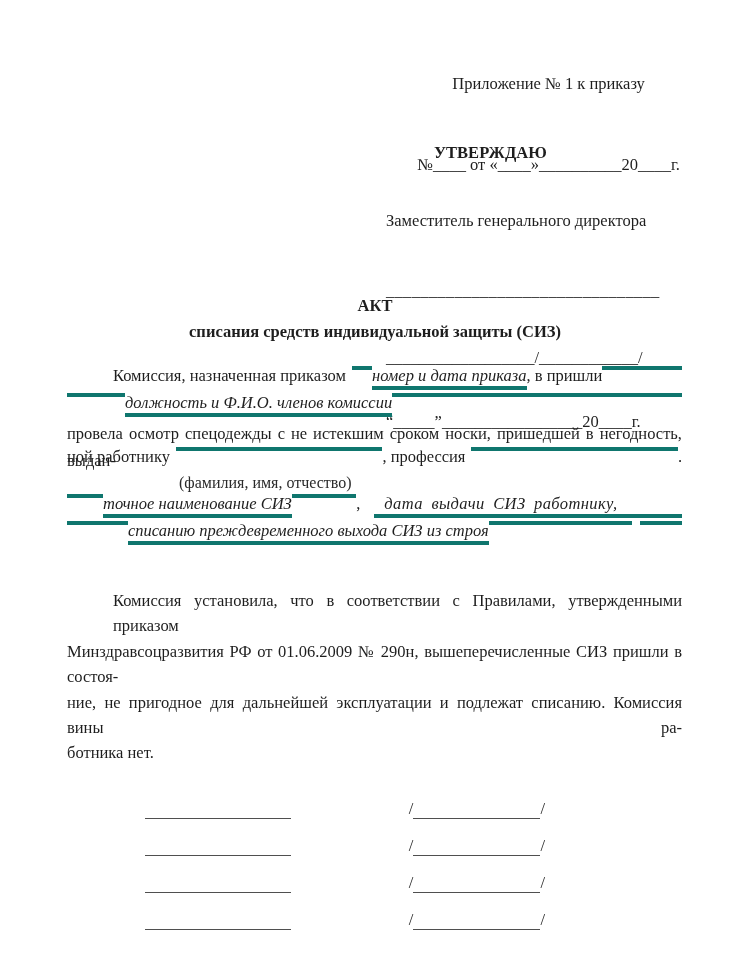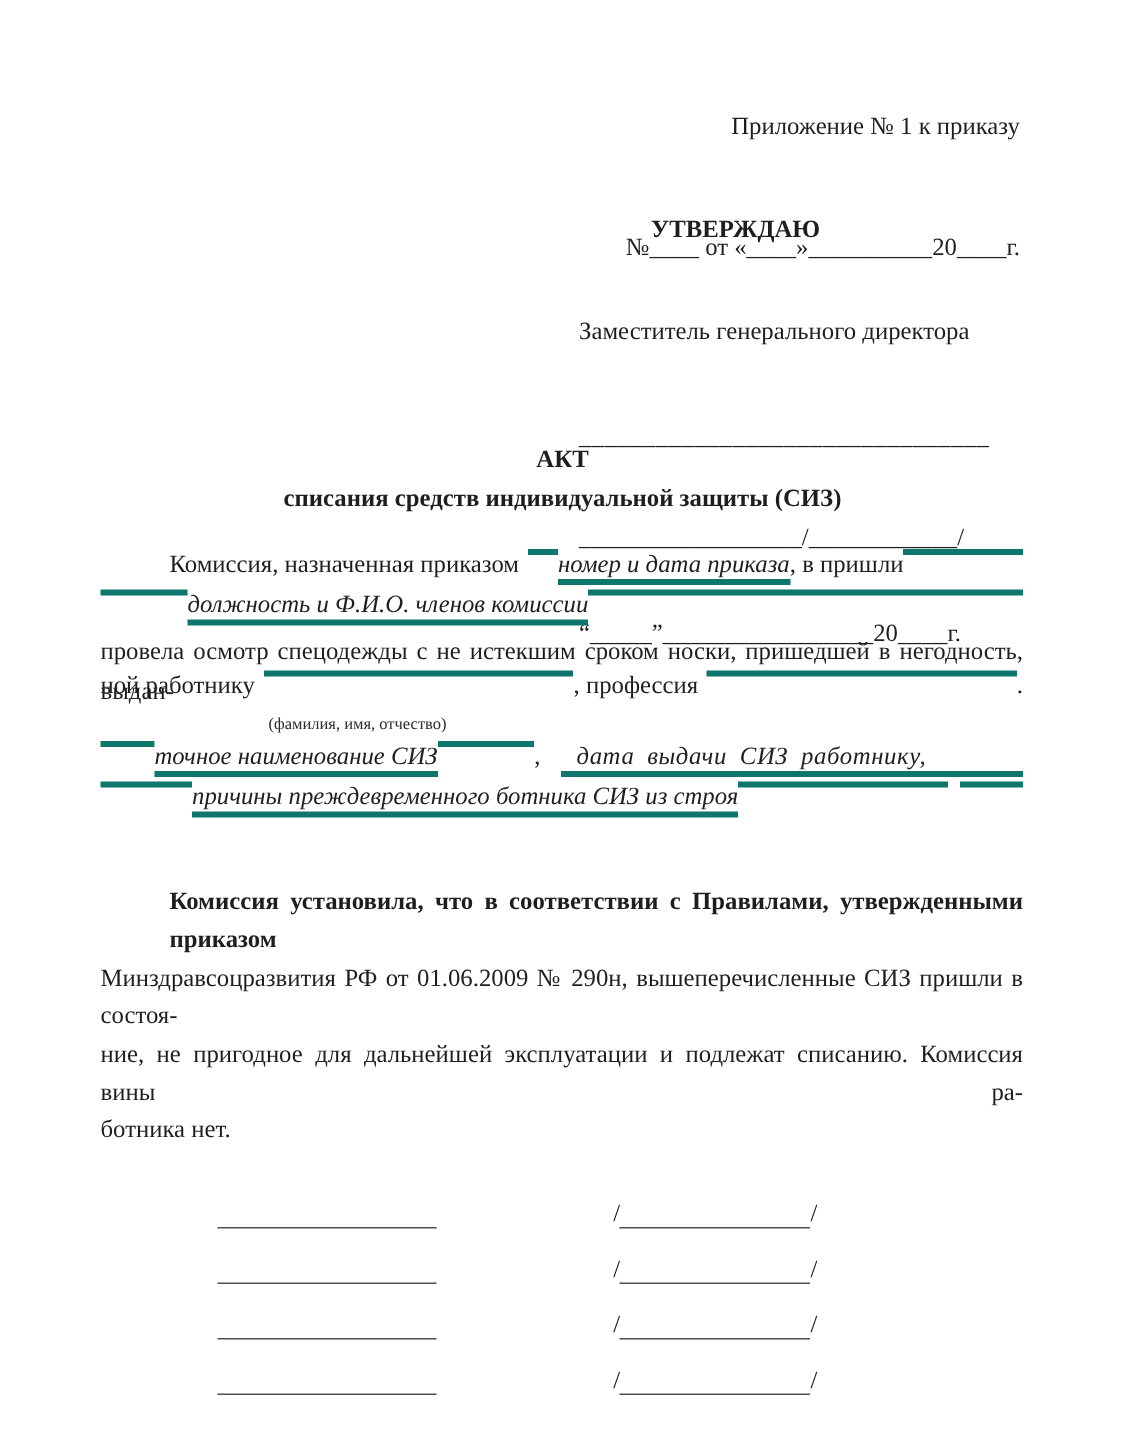--- a/index.html
+++ b/index.html
@@ -2,50 +2,50 @@
 <html><head>
 <meta charset="utf-8">
 <style>
   html,body { margin:0; padding:0; background:#fff; }
   .page {
     position:relative; width:750px; height:959px; background:#fff;
     font-family:"Liberation Serif","DejaVu Serif",serif;
     color:#1e1e1e; font-size:16.5px; overflow:hidden;
   }
   
-  .hdr { position:absolute; top:16px; right:70px; text-align:right; line-height:27px; white-space:pre; }
+  .hdr { position:absolute; top:16px; right:70px; text-align:center; line-height:27px; white-space:pre; }
   
   .approve { position:absolute; left:386px; top:100px; width:272px; white-space:pre; }
   .a-title { font-weight:bold; margin-left:48px; line-height:26px; }
   .a-pos   { line-height:30px; }
   .a-blank { line-height:30px; letter-spacing:0.3px; }
   .a-sig   { line-height:24px; }
   .a-date  { line-height:24px; }
   
   .title { position:absolute; left:0; right:0; top:293px; text-align:center; font-weight:bold; line-height:26px; }
   
   .docbody { position:absolute; left:67px; top:366px; width:615px; }
   .row { display:flex; align-items:flex-start; height:27px; }
   .t { white-space:pre; flex:0 0 auto; }
   .u { border-bottom:4px solid #0f766e; flex:0 0 auto; }
   .fill { flex:1 1 auto; min-width:12px; }
   .it { font-style:italic; white-space:pre; }
   .indent { margin-left:46px; }
   .ml6 { margin-left:6px; }
   .just { text-align:justify; text-align-last:justify; line-height:27px; height:27px; }
-  .caption { font-size:11px; color:#2a2a2a; margin-left:112px; height:16px; margin-top:2px; line-height:14px; }
+  .caption { font-size:16px; color:#2a2a2a; margin-left:112px; height:16px; margin-top:2px; line-height:14px; }
   .pad20 { width:20px; } .pad36 { width:36px; } .pad58 { width:58px; } .pad61 { width:61px; }
   .gap14 { width:14px; flex:0 0 auto; } .gap8 { width:8px; flex:0 0 auto; }
   .short42 { width:42px; }
   .it2 { flex:1 1 auto; padding-left:10px; word-spacing:4px; letter-spacing:0.4px; }
   .mt2 { margin-top:2px; }
   
   .para2 { position:absolute; left:67px; top:588px; width:615px; line-height:25.4px; }
   .p2line { text-align:justify; text-align-last:justify; }
-  .p2first { padding-left:46px;font-weight:bold; }
+  .p2first { padding-left:46px; }
   .p2last { text-align:left; text-align-last:left; }
   
   .signs { position:absolute; left:145px; top:799px; width:400px; }
   .s-row { display:flex; justify-content:space-between; align-items:flex-end; height:20px; margin-bottom:17px; }
   .s-left { width:146px; border-bottom:1px solid #4f4f4f; }
   .s-right { display:flex; align-items:flex-end; }
   .s-line { width:127px; border-bottom:1px solid #4f4f4f; }
   .slash { white-space:pre; }
 </style>
 </head>
@@ -103,21 +103,21 @@
       <span class="u pad36"></span>
       <span class="u it">точное наименование СИЗ</span>
       <span class="u fill"></span>
       <span class="t">,</span>
       <span class="gap14"></span>
       <span class="u it it2">дата выдачи СИЗ работнику,</span>
     </div>
 
     <div class="row">
       <span class="u pad61"></span>
-      <span class="u it">причины преждевременного ботника СИЗ из строя</span>
+      <span class="u it">списанию преждевременного выхода СИЗ из строя</span>
       <span class="u fill"></span>
       <span class="gap8"></span>
       <span class="u short42"></span>
     </div>
 
   </div>
 
   <div class="para2">
     <div class="p2line p2first">Комиссия установила, что в соответствии с Правилами, утвержденными приказом</div>
     <div class="p2line">Минздравсоцразвития РФ от 01.06.2009 № 290н, вышеперечисленные СИЗ пришли в состоя-</div>

